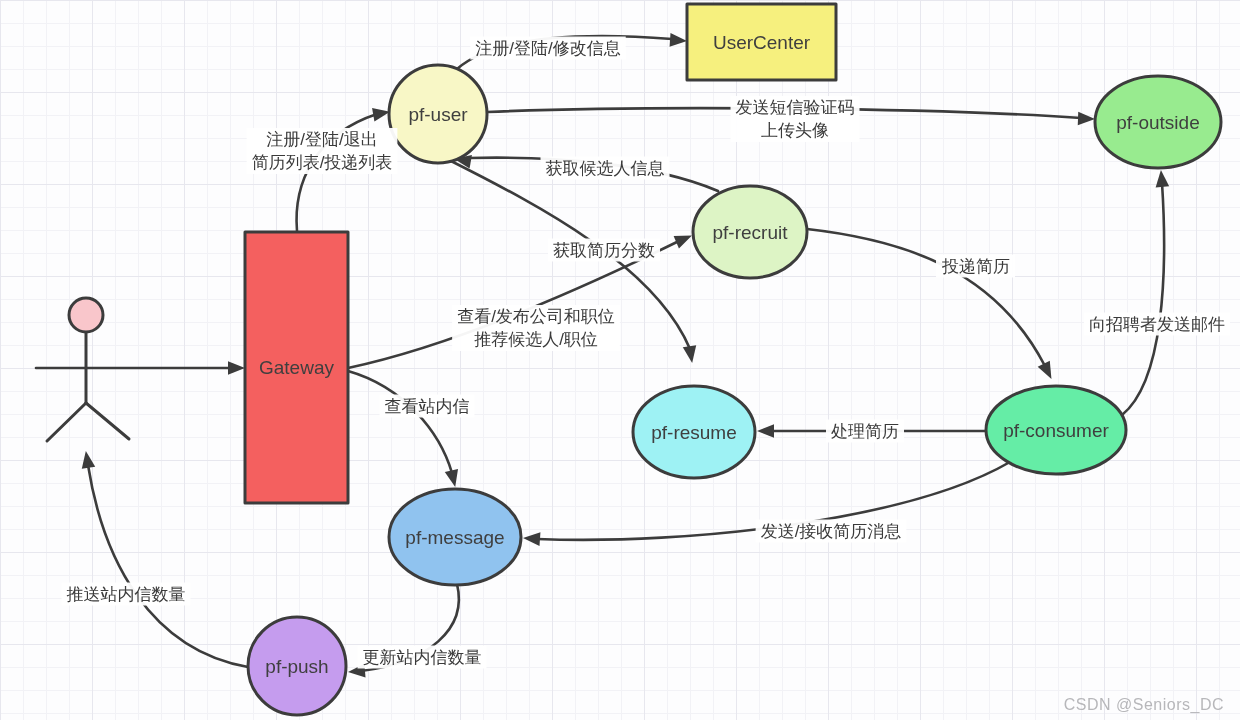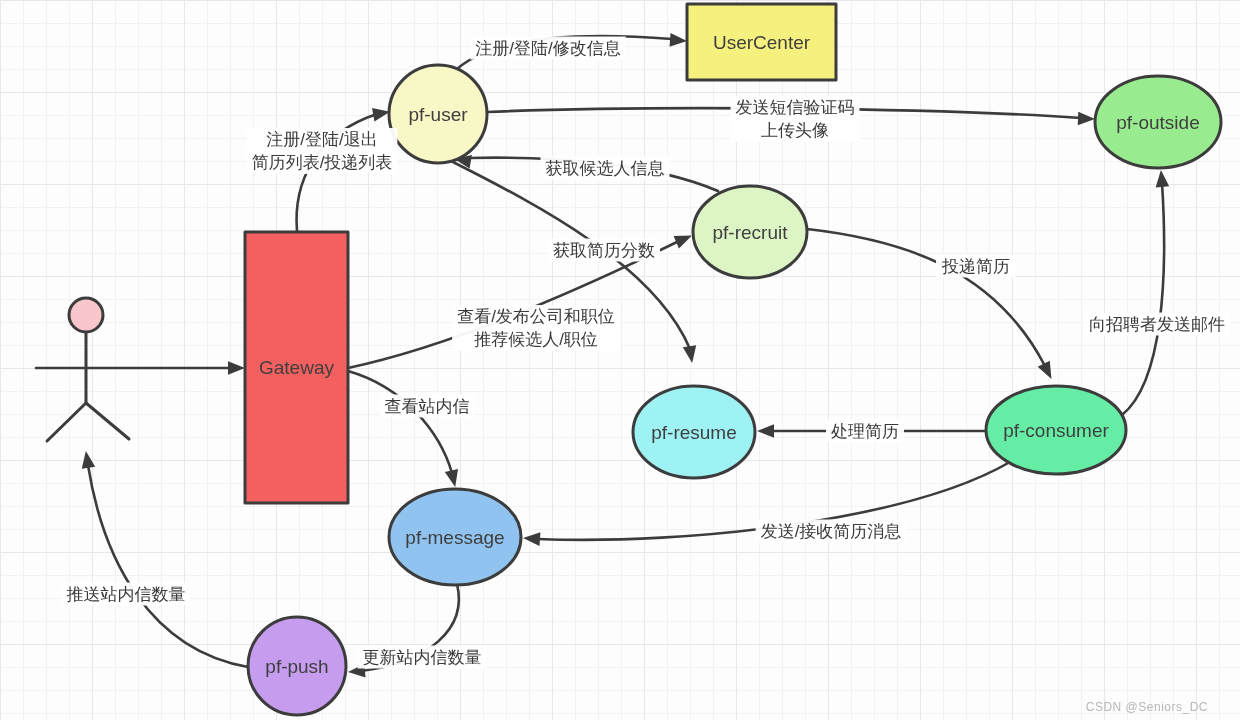--- a/index.html
+++ b/index.html
@@ -12,21 +12,21 @@
       linear-gradient(#f2f2f6 1px, transparent 1px),
       linear-gradient(90deg,#f2f2f6 1px, transparent 1px);
     background-size:92px 92px,92px 92px,23px 23px,23px 23px;
   }
   svg{position:absolute;left:0;top:0;}
   .edge-path{fill:none;stroke-linecap:round;}
   .node-shape{stroke-linejoin:round;}
   .node-label{font-size:19px;}
   .edge-label-text{font-size:17px;}
   #watermark{
-    position:absolute;right:32px;bottom:6px;font-size:12px;color:#b7b7ba;
+    position:absolute;right:16px;bottom:6px;font-size:16px;color:#b7b7ba;
     letter-spacing:.5px;user-select:none;
   }
 </style>
 </head>
 <body>
 
 <div id="canvas">
   <svg id="diagram" width="1240" height="720" viewBox="0 0 1240 720">
       <g>
         <path d="M 36 368 L 230 368" class="edge-path" stroke="#3c3c3c" stroke-width="2.6"></path>

